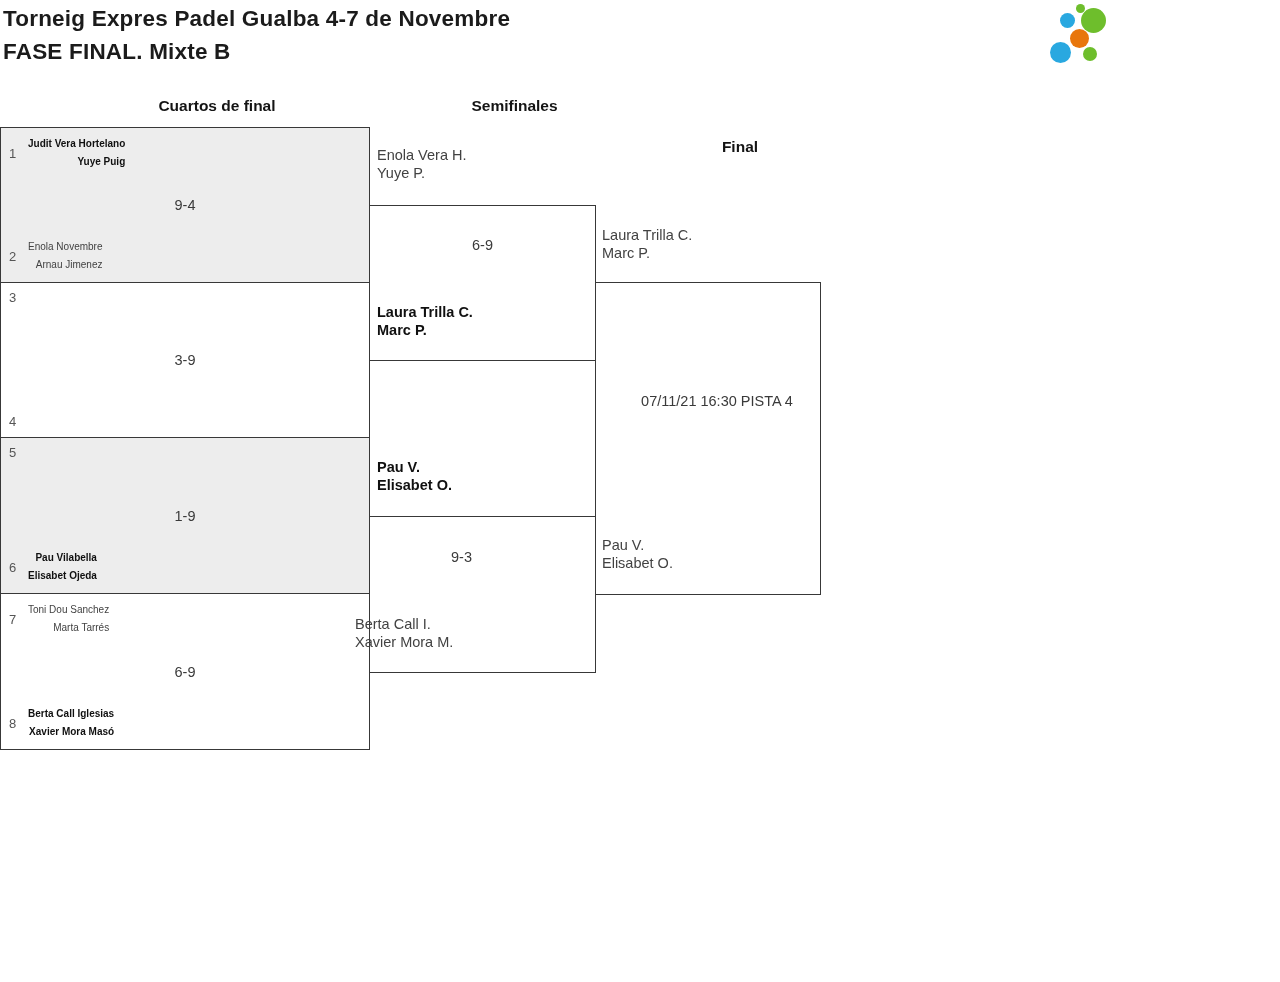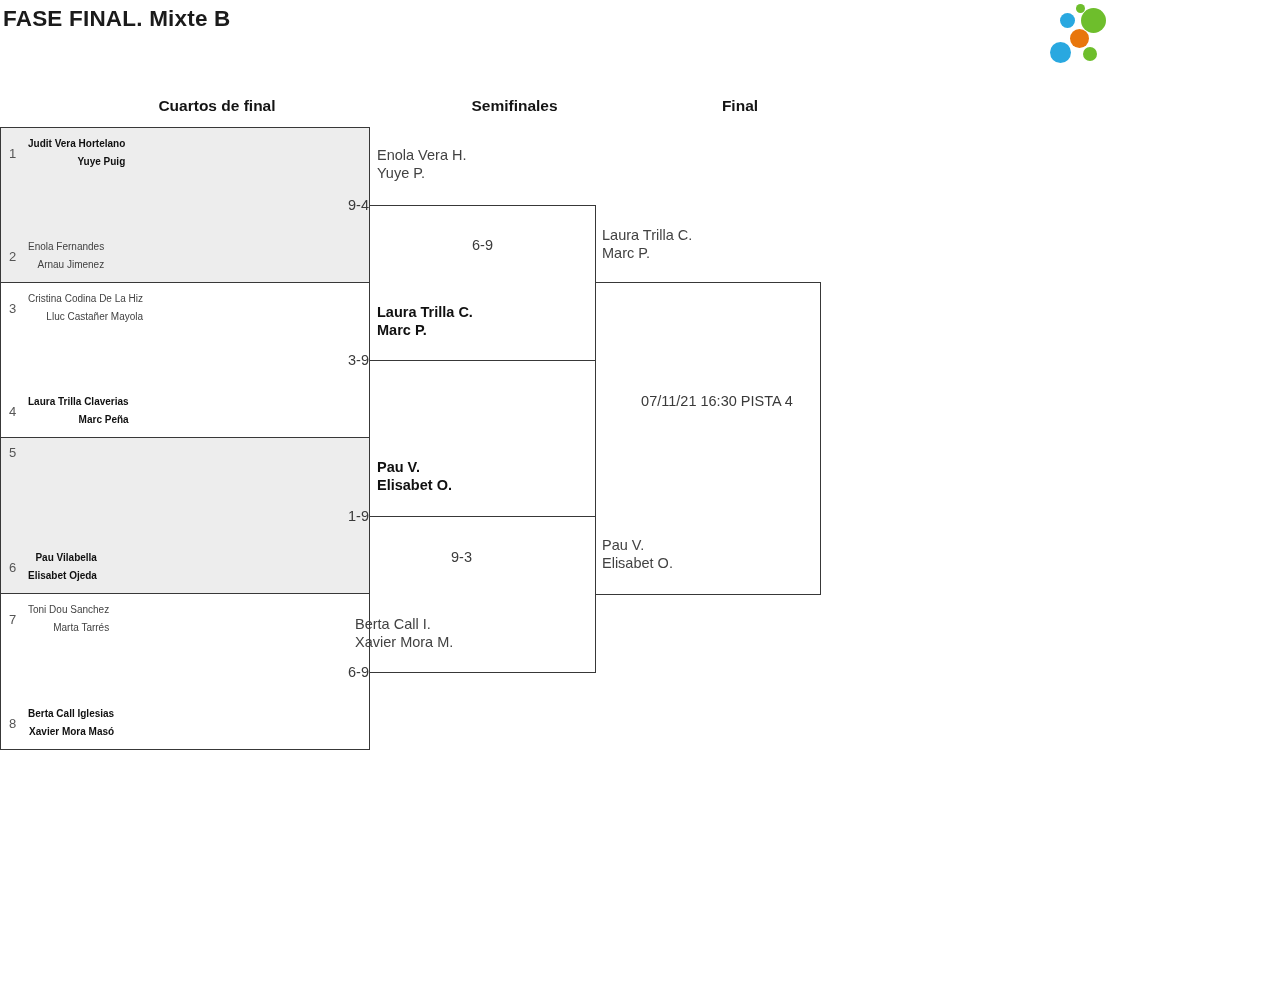--- a/index.html
+++ b/index.html
@@ -12,48 +12,49 @@
   .title { position:absolute; left:3px; top:2px; font-size:22.5px; font-weight:700;
            line-height:33px; letter-spacing:0.2px; color:#1b1b1b; }
   .title div { white-space:nowrap; }
   .logo { position:absolute; left:1045px; top:0; width:235px; height:78px; }
   .logo-dot { position:absolute; border-radius:50%; }
   
   .col-header { position:absolute; top:97px; font-size:15.5px; font-weight:700;
                 text-align:center; color:#141414;padding-left:32px; }
   .col-header.c1 { left:0;   width:370px; }
   .col-header.c2 { left:369px; width:227px; }
-  .col-header.c3 { left:595px; width:226px; }
+  .col-header.c3 { left:595px; width:226px;margin-top:41px; }
   
   .qf-box { position:absolute; left:0; width:370px; border:1px solid #383838;
             box-sizing:border-box; background:#ffffff; }
   .qf-box.shaded { background:#ededed; }
   .team-row { position:absolute; left:8px; right:8px; display:flex; align-items:center; }
   .team-row.top { top:7px; }
   .team-row.bottom { bottom:8px; }
   .seed { width:19px; flex:none; font-size:13px; color:#555; }
   .names { font-size:10px; line-height:18px; color:#424242;text-align:right; }
   .names.winner { font-weight:700; color:#101010; }
   .nline { display:block; white-space:nowrap; }
-  .score { position:absolute; left:0; right:0; text-align:right;
+  .score { position:absolute; left:0; right:0; text-align:center;
            font-size:14.5px; color:#3a3a3a; }
   .qf-box .score { top:50%; transform:translateY(-50%); }
   
   .match-outline { position:absolute; border:1px solid #383838; box-sizing:border-box;
                    background:transparent; }
   .label { position:absolute; font-size:14.5px; line-height:18px; color:#424242; }
   .label.winner { font-weight:700; color:#101010; }
   .float-score { position:absolute; text-align:center; font-size:14.5px; color:#3a3a3a; }
 </style>
 </head>
 <body>
 
 <div class="canvas">
 
   <div class="title">
+    <div>Torneig Expres Padel Gualba 4-7 de Novembre</div>
     <div>FASE FINAL. Mixte B</div>
   </div>
 
   <div class="logo">
     <span class="logo-dot" style="left:30.5px; top:3.5px; width:9px;  height:9px;  background:#6ebe2c;"></span>
     <span class="logo-dot" style="left:14.5px; top:12.5px; width:15px; height:15px; background:#29a8e0;"></span>
     <span class="logo-dot" style="left:35.5px; top:7.5px; width:25px; height:25px; background:#6ebe2c;"></span>
     <span class="logo-dot" style="left:24.5px; top:28.5px; width:19px; height:19px; background:#e8760c;"></span>
     <span class="logo-dot" style="left:4.5px; top:41.5px; width:21px; height:21px; background:#29a8e0;"></span>
     <span class="logo-dot" style="left:38px; top:47px; width:14px; height:14px; background:#6ebe2c;"></span>
@@ -69,41 +70,33 @@
       <span class="seed">1</span>
       <span class="names winner">
         <span class="nline">Judit Vera Hortelano</span>
         <span class="nline">Yuye Puig</span>
       </span>
     </div>
     <div class="score">9-4</div>
     <div class="team-row bottom">
       <span class="seed">2</span>
       <span class="names">
-        <span class="nline">Enola Fernandes</span>
+        <span class="nline">Enola Novembre</span>
         <span class="nline">Arnau Jimenez</span>
       </span>
     </div>
   </div>
 
   <div class="qf-box" style="top:282px; height:156px;">
     <div class="team-row top">
       <span class="seed">3</span>
-      <span class="names">
-        <span class="nline">Cristina Codina De La Hiz</span>
-        <span class="nline">Lluc Castañer Mayola</span>
-      </span>
     </div>
     <div class="score">3-9</div>
     <div class="team-row bottom">
       <span class="seed">4</span>
-      <span class="names winner">
-        <span class="nline">Laura Trilla Claverias</span>
-        <span class="nline">Marc Peña</span>
-      </span>
     </div>
   </div>
 
   <div class="qf-box shaded" style="top:437px; height:157px;">
     <div class="team-row top">
       <span class="seed">5</span>
     </div>
     <div class="score">1-9</div>
     <div class="team-row bottom">
       <span class="seed">6</span>

